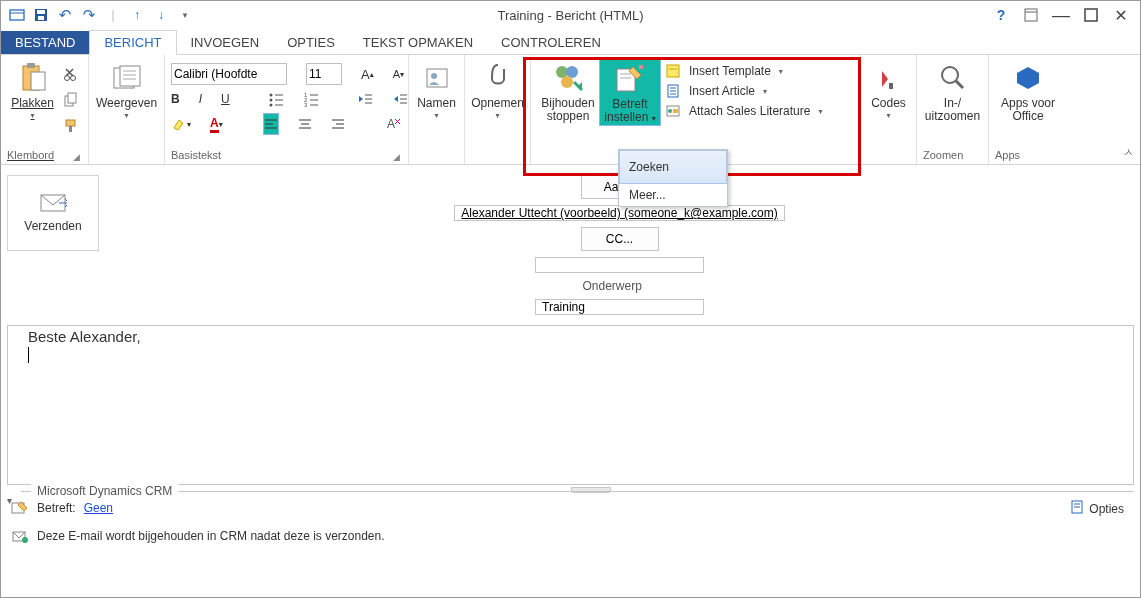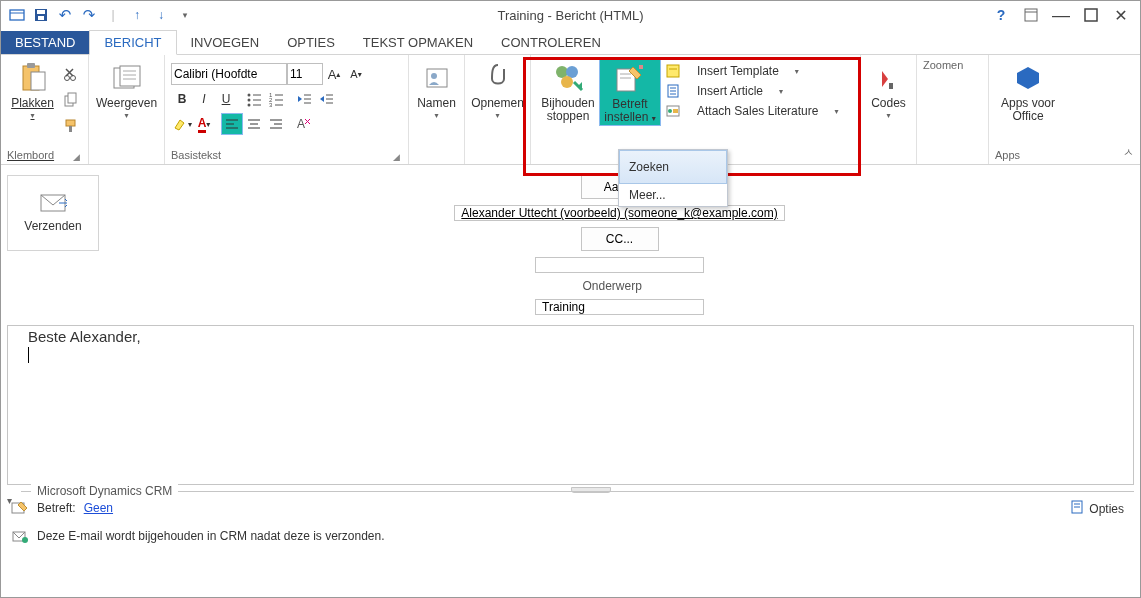--- a/index.html
+++ b/index.html
@@ -21,26 +21,26 @@
   .group { border-right: 1px solid #e1e1e1; display: flex; flex-direction: column; padding: 2px 6px 0 6px; }
   .group-body { flex: 1; display: flex; align-items: flex-start; }
   .group-label { font-size: 11px; color: #666; text-align: left; padding: 2px 0 3px 0; position: relative; }
   .group-label .launcher { position: absolute; right: 2px; bottom: 2px; font-size: 9px; color: #888; }
   .big-btn { display: flex; flex-direction: column; align-items: center; justify-content: flex-start; width: 54px; padding-top: 4px; cursor: pointer; }
   .big-btn .icon-slot { height: 34px; display: flex; align-items: center; justify-content: center; }
   .big-btn .cap { font-size: 12px; text-align: center; line-height: 13px; margin-top: 2px; }
   .big-btn .drop { font-size: 8px; color: #666; margin-top: 1px; }
   .vcol { display: flex; flex-direction: column; justify-content: flex-start; gap: 4px; padding-top: 6px; }
   .mini { width: 22px; height: 22px; display: inline-flex; align-items: center; justify-content: center; cursor: pointer; }
-  .row { display: flex; gap: 0; align-items: center; }
+  .row { display: flex; gap: 19px; align-items: center; }
   select, .combo { height: 22px; font-size: 12px; border: 1px solid #bfbfbf; padding: 0 2px; background: #fff; }
   .toggle-active { background: #14b8a6; border: 1px solid #8ab9ef; }
   .crm-highlight { border: 3px solid #d40000; position: absolute; left: 522px; top: 56px; width: 338px; height: 119px; pointer-events: none; z-index: 5; }
   .crm-list { display: flex; flex-direction: column; padding-top: 4px; }
-  .crm-item { display: flex; align-items: center; gap: 16px; font-size: 12px; padding: 2px 4px; cursor: pointer; }
+  .crm-item { display: flex; align-items: center; gap: 8px; font-size: 12px; padding: 2px 4px; cursor: pointer; }
   .crm-item .ic { width: 16px; height: 16px; display: inline-flex; }
   .dropdown-pop { position: absolute; left: 617px; top: 148px; width: 110px; background: #fff; border: 1px solid #c0c7d1; box-shadow: 2px 2px 4px rgba(0,0,0,0.2); z-index: 10; }
   .dropdown-pop .item { padding: 4px 10px; font-size: 12px; cursor: pointer; }
   .dropdown-pop .item.hover { background: linear-gradient(#eaf2fb,#d7e6f7); border: 1px solid #a9c7e8; padding: 9px 9px; }
   
   .compose { display: flex; padding: 10px 6px 4px 6px; gap: 6px; }
   .send-box { width: 92px; height: 76px; border: 1px solid #d4d4d4; display: flex; flex-direction: column; align-items: center; justify-content: center; cursor: pointer; }
   .fields { flex: 1; display: flex; flex-direction: column; gap: 6px; }
   .field-row { display: flex; align-items: center; gap: 6px; flex-direction: column; }
   .field-btn { width: 78px; height: 24px; border: 1px solid #c5c5c5; background: #fdfdfd; font-size: 12px; cursor: pointer; }
@@ -381,20 +381,31 @@
             </svg>
           </div>
         <div class="cap">Codes</div>
         <div class="drop">▾</div>
       </div>
     </div>
     <div class="group-label">&nbsp;</div>
   </div>
 
   <div class="group" style="width:72px;">
+    <div class="group-body">
+      <div class="big-btn" style="width:62px;">
+        <div class="icon-slot">
+            <svg width="28" height="28">
+              <circle cx="11" cy="11" r="8" fill="none" stroke="#666" stroke-width="2"></circle>
+              <line x1="17" y1="17" x2="24" y2="24" stroke="#666" stroke-width="3"></line>
+            </svg>
+          </div>
+        <div class="cap">In-/ uitzoomen</div>
+      </div>
+    </div>
     <div class="group-label">Zoomen</div>
   </div>
 
   <div class="group" style="width:78px;border-right:none;">
     <div class="group-body">
       <div class="big-btn" style="width:68px;">
         <div class="icon-slot">
             <svg width="28" height="28">
               <path d="M14 3 L25 9 L25 19 L14 25 L3 19 L3 9 Z" fill="#2a6ac0"></path>
             </svg>

